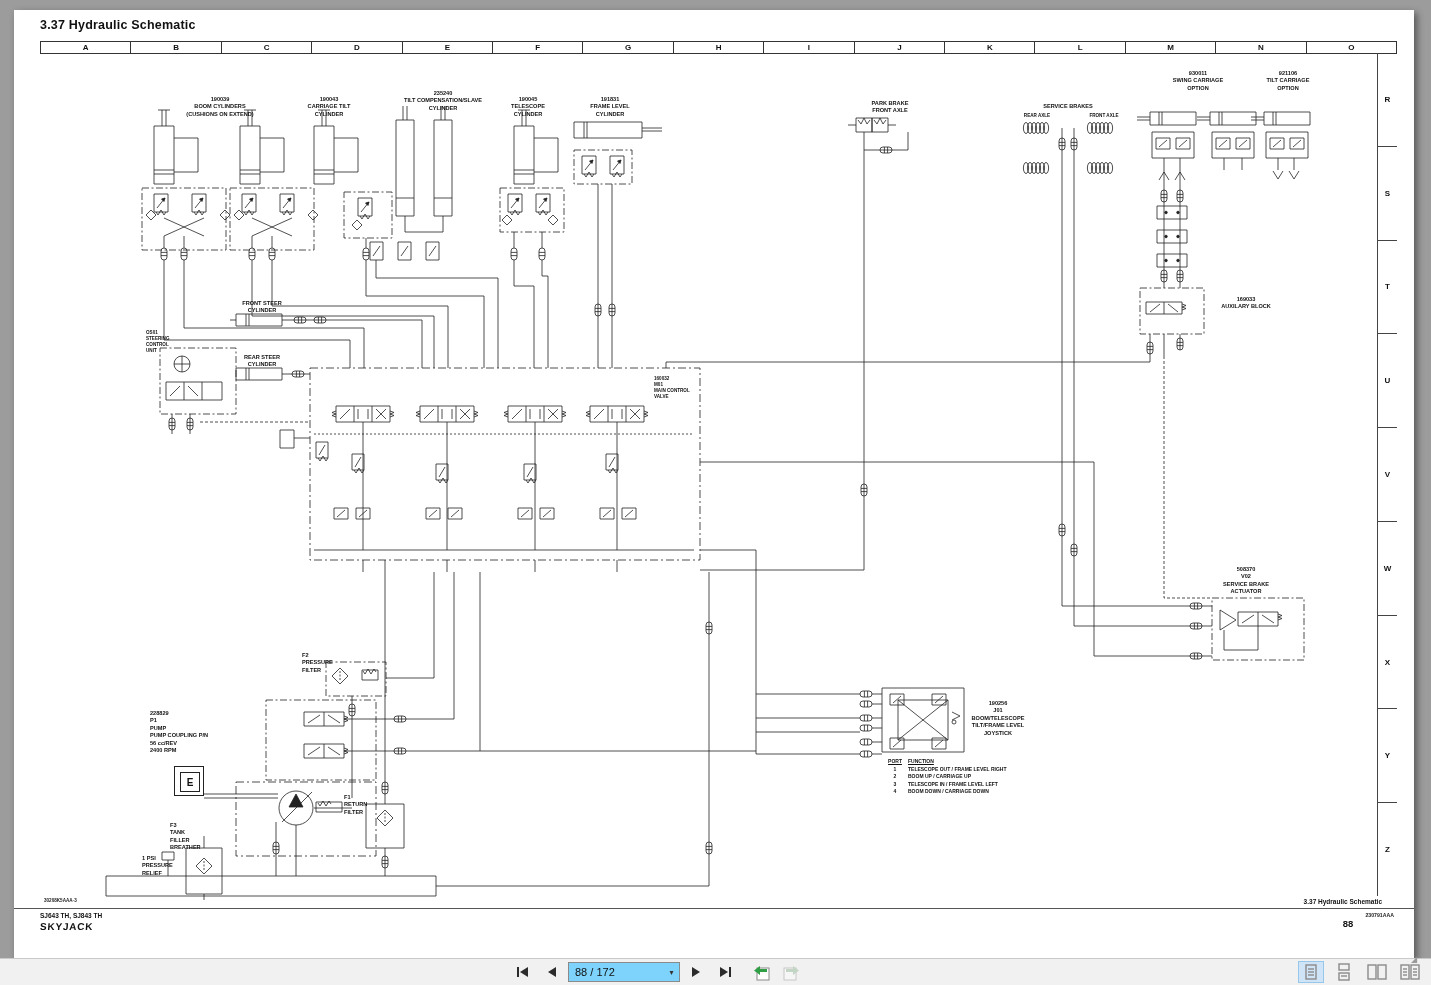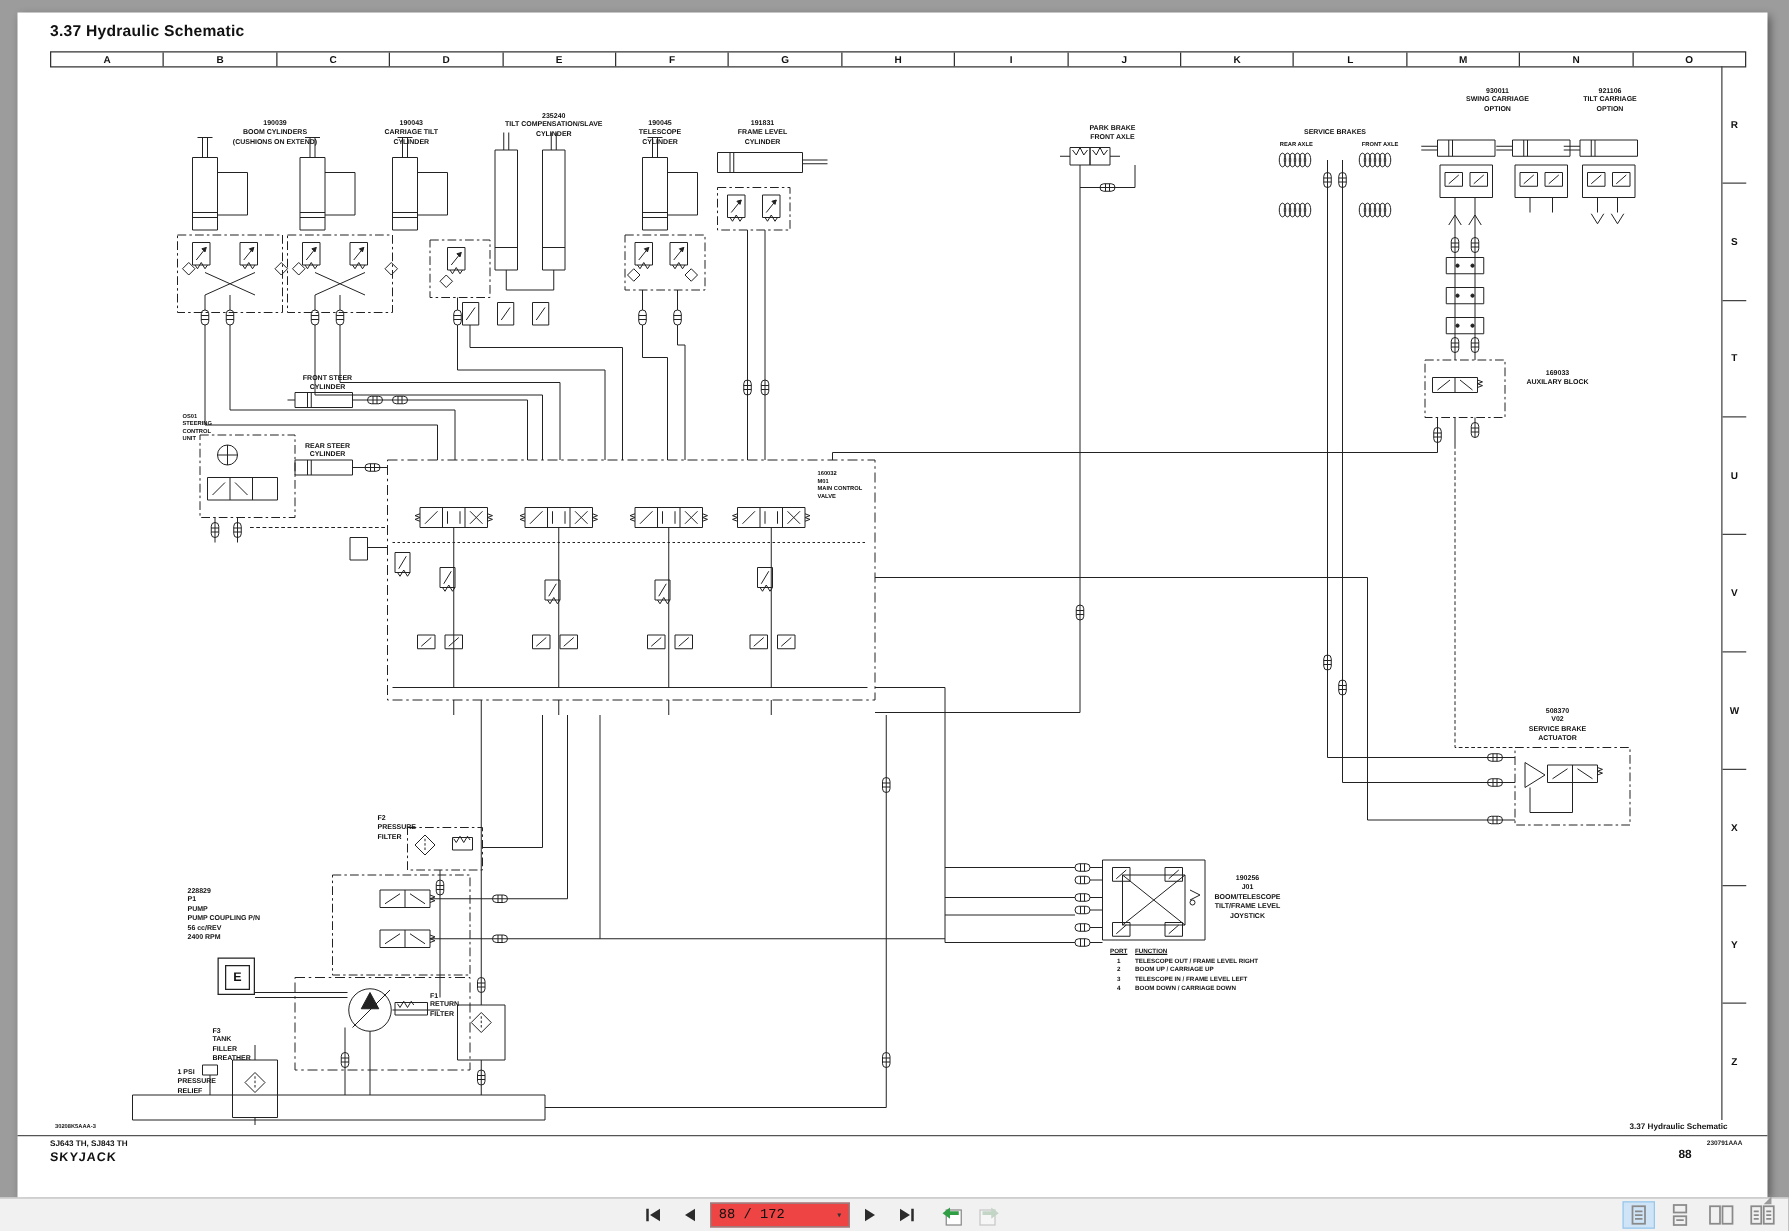--- a/index.html
+++ b/index.html
@@ -27,21 +27,21 @@
   .f-code{position:absolute;left:30px;top:888px;font-size:4.6px;font-weight:bold;color:#222;}
   .f-models{position:absolute;left:26px;top:902px;font-size:6.5px;font-weight:bold;color:#111;}
   .f-brand{position:absolute;left:26px;top:911px;font-size:10px;font-weight:bold;color:#111;letter-spacing:.8px;transform:skewX(-4deg);}
   .f-sec{position:absolute;left:1200px;top:888px;width:168px;text-align:right;font-size:6.5px;font-weight:bold;color:#111;}
   .f-doc{position:absolute;left:1288px;top:902px;width:92px;text-align:right;font-size:5.2px;font-weight:bold;color:#222;}
   .f-page{position:absolute;left:1288px;top:908px;width:92px;text-align:center;font-size:9.5px;font-weight:bold;color:#111;}
   .toolbar{position:absolute;left:0;top:958px;width:1431px;height:27px;background:#f1f1f1;border-top:1px solid #c9c9c9;box-sizing:border-box;}
   .tb-center{position:absolute;left:510px;top:2px;display:flex;align-items:center;gap:3px;}
   .tb-right{position:absolute;right:8px;top:2px;display:flex;align-items:center;gap:7px;}
   .tb-btn{width:26px;height:22px;background:transparent;border:none;display:flex;align-items:center;justify-content:center;padding:0;cursor:pointer;}
-  .pagebox{width:112px;height:20px;background:#ef4444;border:1px solid #8a8a8a;display:flex;align-items:center;box-sizing:border-box;font-family:Liberation Mono, monospace;}
+  .pagebox{width:112px;height:20px;background:#7dd3fc;border:1px solid #8a8a8a;display:flex;align-items:center;box-sizing:border-box;}
   .pagebox .val{flex:1;font-size:11px;color:#111;padding-left:6px;}
   .pagebox .caret{width:15px;text-align:center;font-size:8px;color:#333;}
   .view-btn{width:26px;height:22px;background:transparent;border:1px solid transparent;display:flex;align-items:center;justify-content:center;padding:0;cursor:pointer;box-sizing:border-box;}
   .view-btn.sel{background:#cfe4f7;border:1px solid #98c7ec;}
   .grip{position:absolute;right:2px;top:-6px;width:10px;height:6px;color:#9a9a9a;font-size:8px;}
 </style>
 </head>
 <body>
 
 <div class="app">

